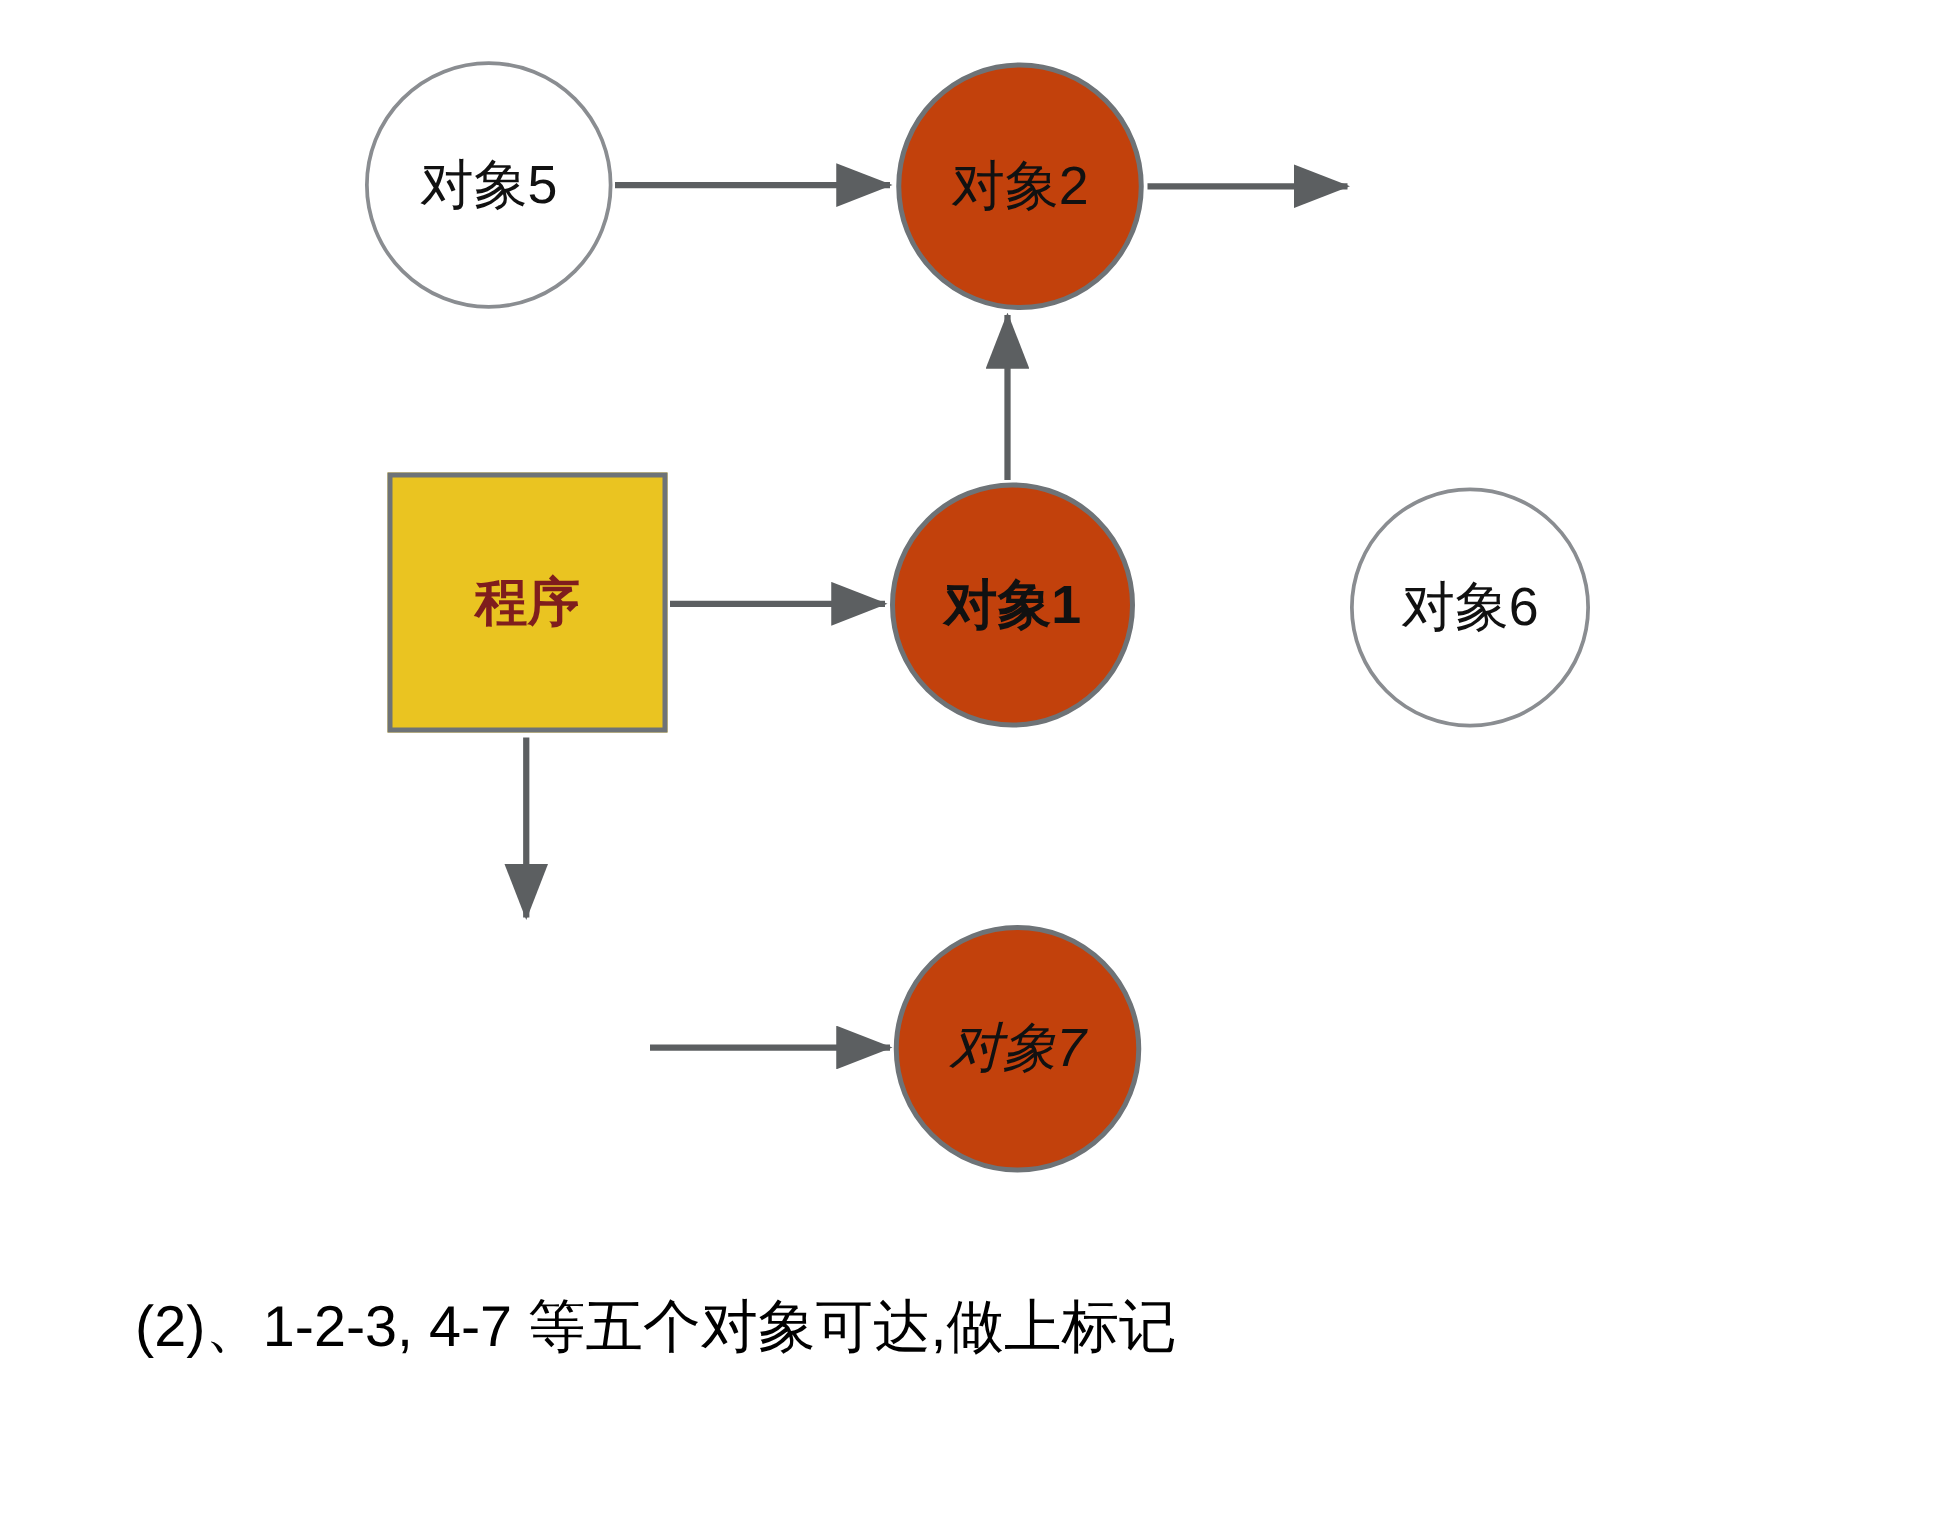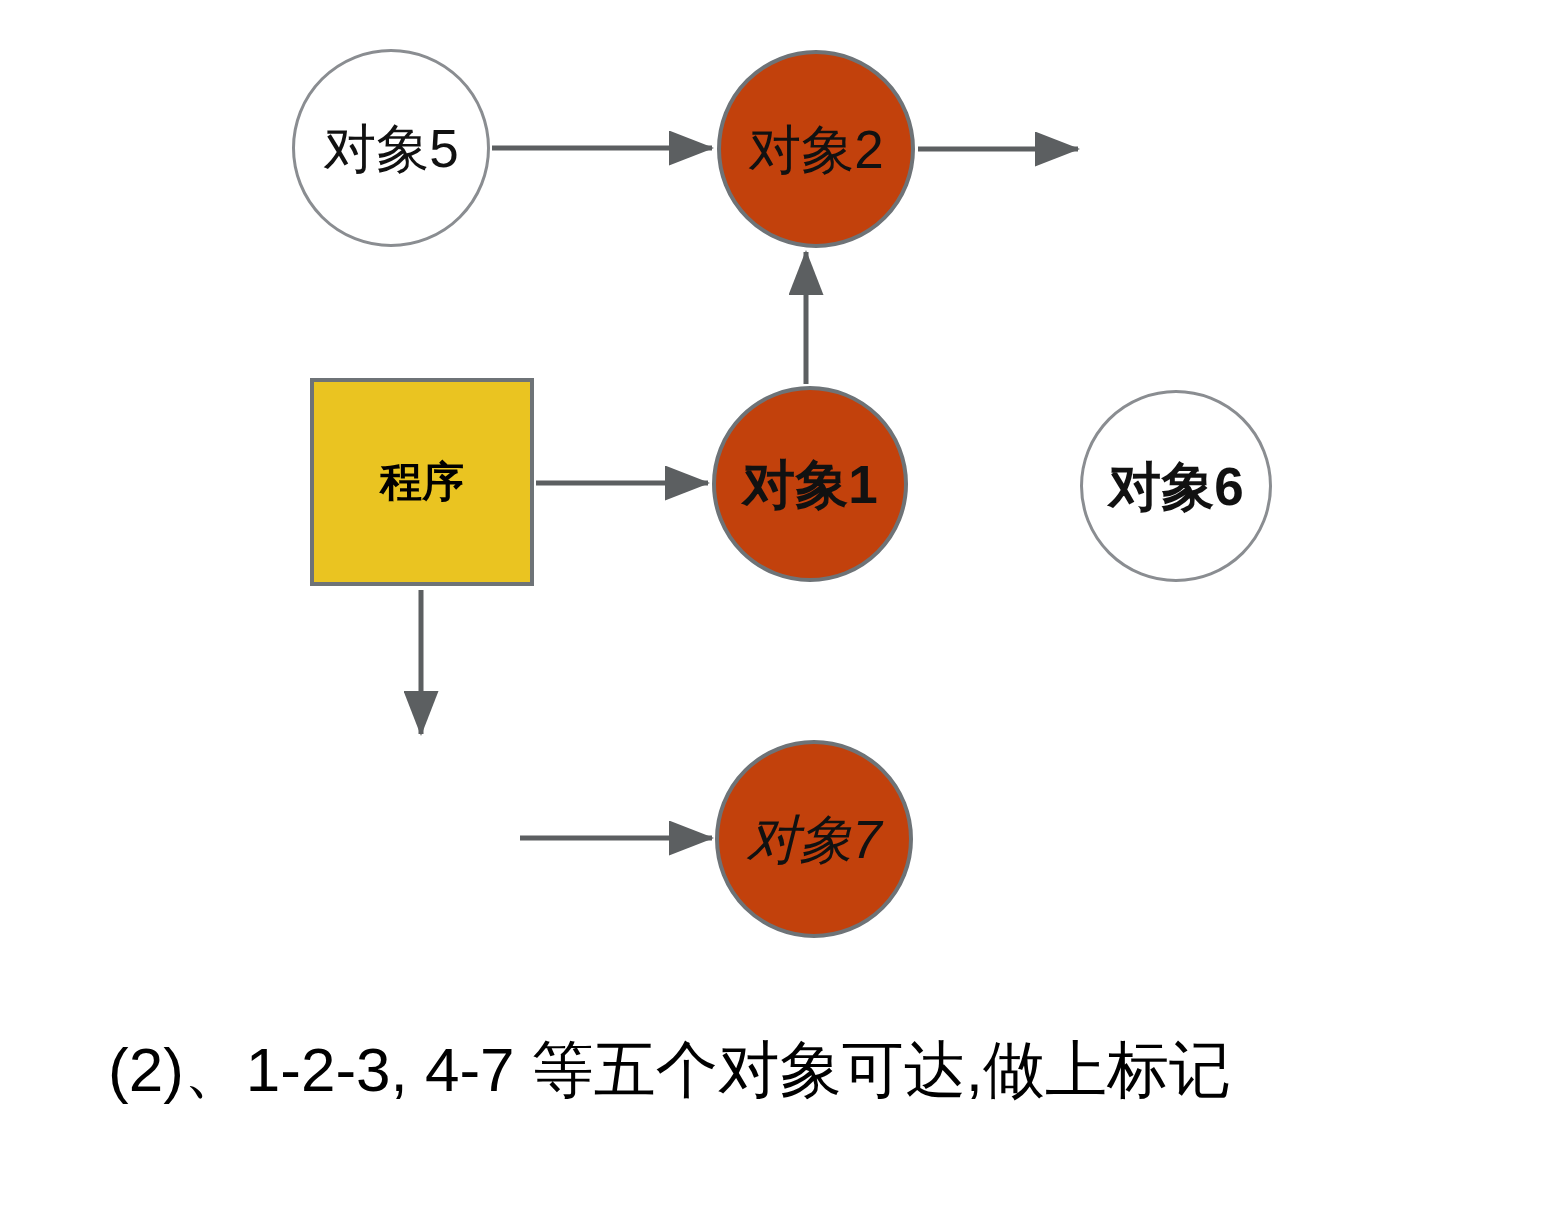--- a/index.html
+++ b/index.html
@@ -41,40 +41,40 @@
   }
   .node-circle.unreached {
     background: #ffffff;
     border: 3px solid #8a8d91;
   }
   .node-circle.reached {
     background: #c2410c;
     border: 4px solid #6e7377;
   }
   .node-label {
-    font-size: 53px;
+    font-size: 43px;
     letter-spacing: 0px;
     color: #111111;
     white-space: nowrap;
   }
   .node-rect {
     background: #eac421;
     border: 4px solid #6e7377;
   }
   .node-rect .node-label {
-    color: #000000;
+    color: #7f1d1d;
     font-weight: bold;
     font-size: 42px;
   }
   #caption {
     position: absolute;
     left: 108px;
     top: 1036px;
     width: 1380px;
-    font-size: 62px;
+    font-size: 46px;
     line-height: 1.1;
     color: #000000;
     white-space: nowrap;
     text-align: left;
   }
 </style>
 </head>
 <body>
 
 <div id="canvas">
@@ -109,21 +109,21 @@
 
 
   <div class="node node-rect" style="left:310px; top:378px; width:224px; height:208px;">
     <span class="node-label">程序</span>
   </div>
 
   <div class="node node-circle reached" style="left:712px; top:386px; width:196px; height:196px;font-weight:bold;">
     <span class="node-label">对象1</span>
   </div>
 
-  <div class="node node-circle unreached" style="left:1080px; top:390px; width:192px; height:192px;font-weight:bold;">
+  <div class="node node-circle unreached" style="left:1080px; top:390px; width:192px; height:192px;">
     <span class="node-label">对象6</span>
   </div>
 
 
   <div class="node node-circle reached" style="left:715px; top:740px; width:198px; height:198px;font-style:italic;">
     <span class="node-label">对象7</span>
   </div>
 
   <div id="caption">(2)、1-2-3, 4-7 等五个对象可达,做上标记</div>
 

